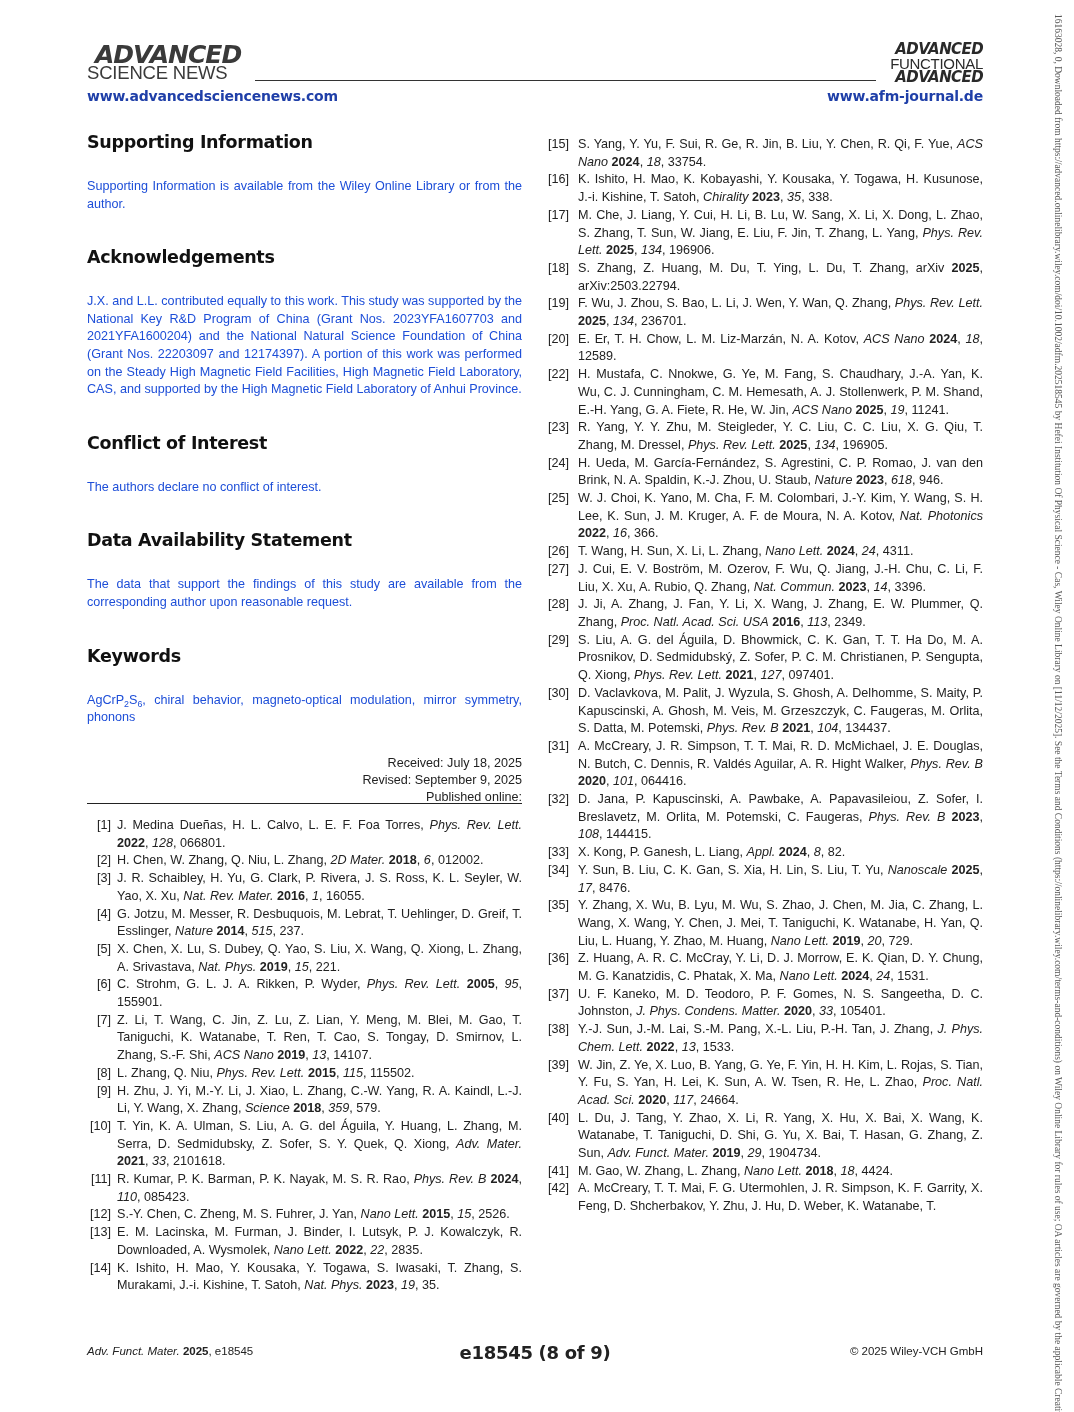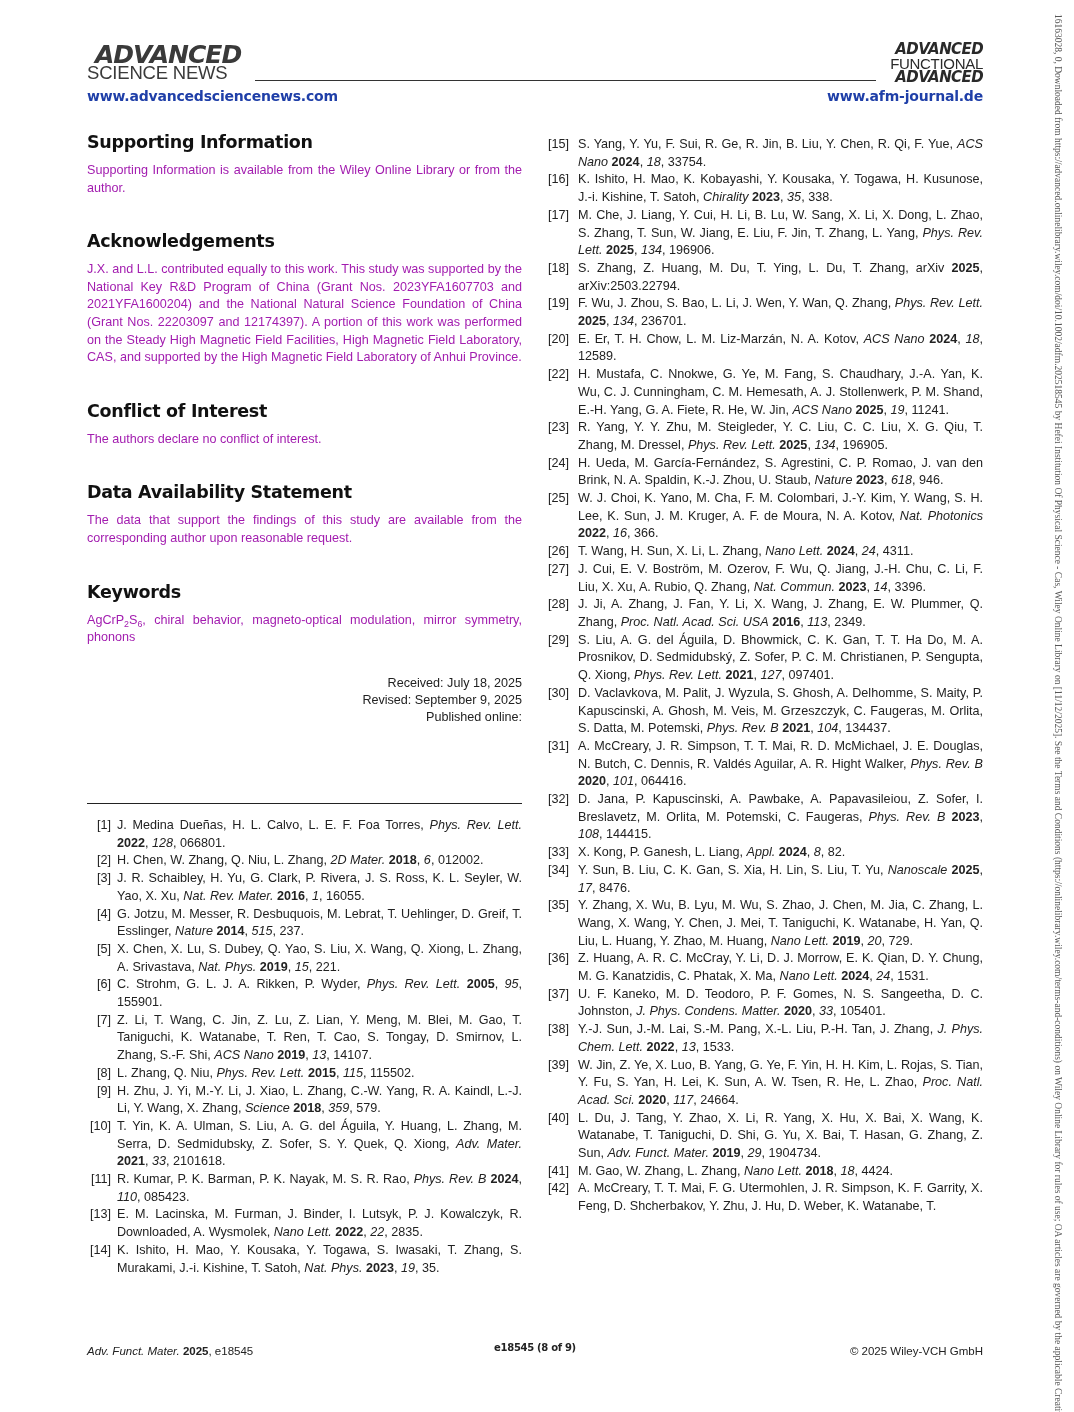--- a/index.html
+++ b/index.html
@@ -16,41 +16,41 @@
   .afm-logo .a2 { font-family: "Liberation Sans", sans-serif; font-size: 15px; letter-spacing: -0.3px; margin-top: -1px; }
   .afm-logo .a3 { font-family: "DejaVu Sans", sans-serif; font-weight: bold; font-style: italic; font-size: 15px; letter-spacing: -0.6px; margin-top: -1px; }
   .url { position: absolute; top: 46px; font-size: 14px; color: #1f3fa8; font-weight: bold; font-family: "DejaVu Sans", sans-serif; font-weight: 600; letter-spacing: -0.2px; }
   .url.left { left: 0; }
   .url.right { right: 0; }
 
   .col-left { position: absolute; left: 87px; top: 130px; width: 435px; }
   .col-right { position: absolute; left: 548px; top: 136px; width: 435px; }
 
   h2 { font-family: "DejaVu Sans", sans-serif; font-weight: bold; font-size: 17.5px; margin: 0; color: #111; letter-spacing: -0.3px; }
-  .section p { font-size: 12.6px; line-height: 17.6px; margin: 10px 0 0 0; text-align: justify; color: #a21caf; }
+  .section p { font-size: 12.6px; line-height: 17.6px; margin: 26px 0 0 0; text-align: justify; color: #1d4ed8; }
   .section { margin-bottom: 34px; }
   .sec-support { margin-top: 2px; }
 
   .dates { text-align: right; font-size: 12.6px; line-height: 17px; margin-top: -6px; color: #222; }
 
   .ref-rule { position: absolute; left: 87px; top: 803px; width: 435px; border-top: 1.3px solid #222; }
   .refs-left { position: absolute; left: 87px; top: 817px; width: 435px; }
 
   .ref { display: flex; font-size: 12.6px; line-height: 17.7px; color: #222; margin: 0; }
   .ref .num { flex: 0 0 32px; text-align: right; padding-right: 6px; box-sizing: border-box; white-space: nowrap; }
   .refs-left .ref .num { flex: 0 0 30px; }
   .ref .txt { flex: 1; text-align: justify; }
   .ref i { font-style: italic; }
   .ref b { font-weight: bold; margin-top: 20px; }
   .col-right .ref .num { flex: 0 0 30px; text-align: left; padding-right: 0; }
 
   .footer { position: absolute; left: 87px; top: 1343px; width: 896px; height: 18px; font-size: 11.5px; color: #222; }
   .footer .f-left { position: absolute; left: 0; top: 2px; font-style: italic; }
   .footer .f-left b { font-style: normal; }
-  .footer .f-center { position: absolute; left: 0; right: 0; text-align: center; font-weight: bold; font-size: 10px; top: -1px; font-family: "DejaVu Sans", sans-serif; letter-spacing: -0.3px; }
+  .footer .f-center { position: absolute; left: 0; right: 0; text-align: center; font-weight: bold; font-size: 18px; top: -1px; font-family: "DejaVu Sans", sans-serif; letter-spacing: -0.3px; }
   .footer .f-right { position: absolute; right: 0; top: 2px; }
 
   .side-note { position: absolute; left: 1064px; top: 0; width: 1400px; transform-origin: 0 0; transform: rotate(90deg); font-family: "Liberation Serif", serif; font-size: 9.5px; color: #555; white-space: nowrap; line-height: 12px; padding-left: 14px; }
   sub { font-size: 0.7em; vertical-align: -0.35em; line-height: 0; }
 </style>
 </head>
 <body>
 
 <div class="header">
   <div class="asn-logo">
@@ -136,20 +136,24 @@
     </div>
     <div class="ref">
       <span class="num">[10]</span>
       <span class="txt"><span>T. Yin, K. A. Ulman, S. Liu, A. G. del Águila, Y. Huang, L. Zhang, M. Serra, D. Sedmidubsky, Z. Sofer, S. Y. Quek, Q. Xiong, </span><i>Adv. Mater.</i> <b>2021</b>, <i>33</i>, <span>2101618.</span></span>
     </div>
     <div class="ref">
       <span class="num">[11]</span>
       <span class="txt"><span>R. Kumar, P. K. Barman, P. K. Nayak, M. S. R. Rao, </span><i>Phys. Rev. B</i> <b>2024</b>, <i>110</i>, <span>085423.</span></span>
     </div>
     <div class="ref">
+      <span class="num">[12]</span>
+      <span class="txt"><span>S.-Y. Chen, C. Zheng, M. S. Fuhrer, J. Yan, </span><i>Nano Lett.</i> <b>2015</b>, <i>15</i>, <span>2526.</span></span>
+    </div>
+    <div class="ref">
       <span class="num">[13]</span>
       <span class="txt"><span>E. M. Lacinska, M. Furman, J. Binder, I. Lutsyk, P. J. Kowalczyk, R. Downloaded, A. Wysmolek, </span><i>Nano Lett.</i> <b>2022</b>, <i>22</i>, <span>2835.</span></span>
     </div>
     <div class="ref">
       <span class="num">[14]</span>
       <span class="txt"><span>K. Ishito, H. Mao, Y. Kousaka, Y. Togawa, S. Iwasaki, T. Zhang, S. Murakami, J.-i. Kishine, T. Satoh, </span><i>Nat. Phys.</i> <b>2023</b>, <i>19</i>, <span>35.</span></span>
     </div>
   </div>
 <div class="col-right" id="refs-right">
     <div class="ref">

